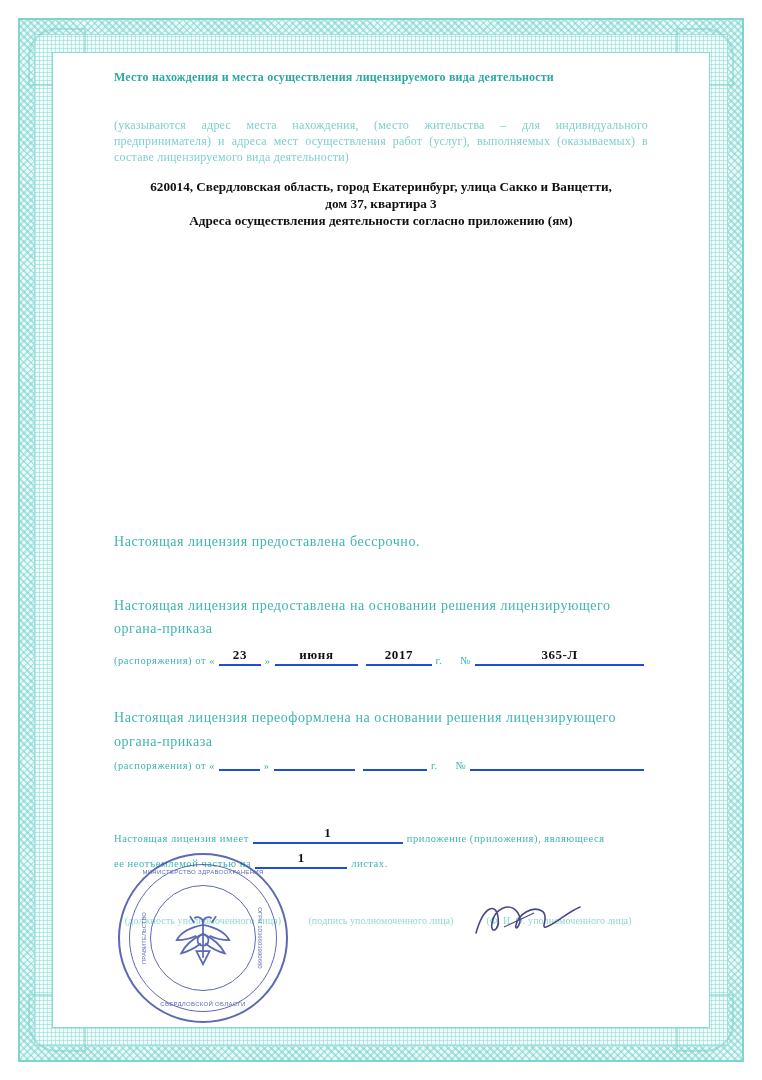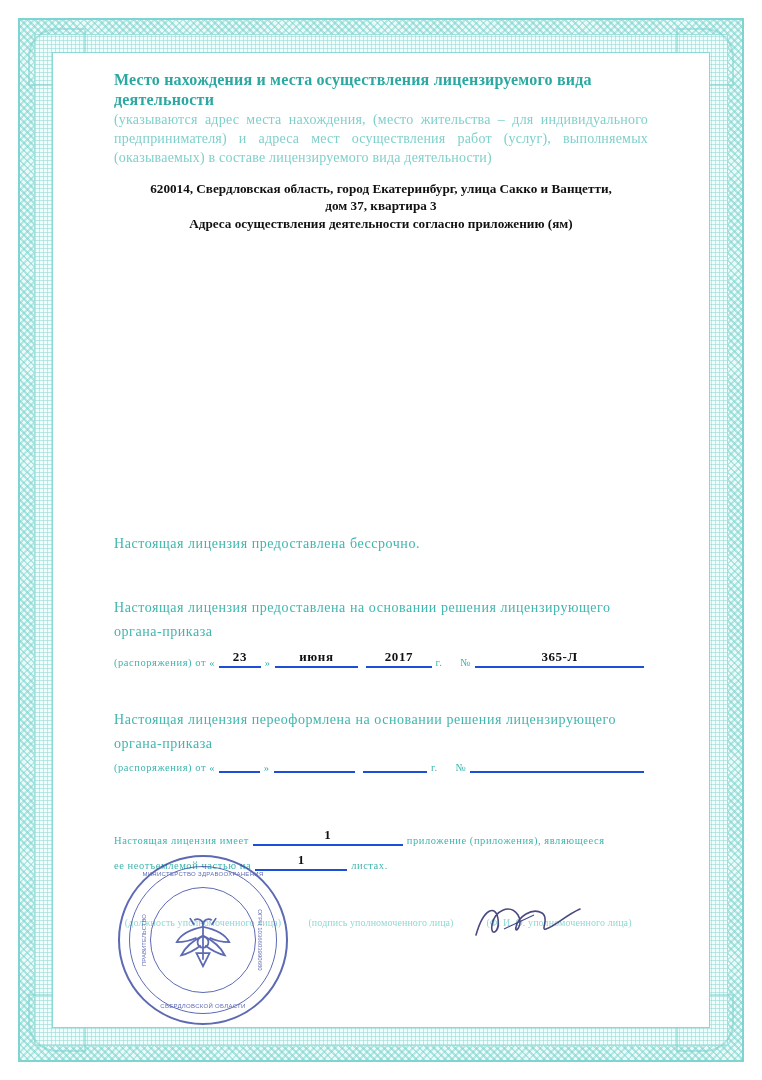--- a/index.html
+++ b/index.html
@@ -45,27 +45,27 @@
   .corner.tr{right:28px;top:28px;border-radius:0 50% 0 50%;}
   .corner.bl{left:28px;bottom:28px;border-radius:0 50% 0 50%;}
   .corner.br{right:28px;bottom:28px;border-radius:50% 0 50% 0;}
 
   .content{
     position:absolute;left:70px;top:70px;right:70px;bottom:70px;
   }
 
   
   .hdr-line{
-    font-size:16px;color:#3fb5ae;letter-spacing:.2px;line-height:1.25;
+    font-size:12px;color:#3fb5ae;letter-spacing:.2px;line-height:1.25;
     padding:0 44px 0 44px;
   }
   .hdr-strong{font-weight:bold;color:#2aa8a1;}
   .hdr-small{
-    font-size:14px;color:#7fd0cb;line-height:1.35;letter-spacing:.2px;
-    padding:1px 44px 0 44px;text-align:justify;
+    font-size:12px;color:#7fd0cb;line-height:1.35;letter-spacing:.2px;
+    padding:1px 44px 0 44px;text-align:justify;margin-top:31px;
   }
   .addr{
     margin-top:12px;padding:0 44px;
     font-size:13.2px;color:#111;line-height:1.32;font-weight:bold;text-align:center;
   }
   .addr div{white-space:pre-wrap;}
 
   .spacer-big{height:300px;}
 
   .para{

